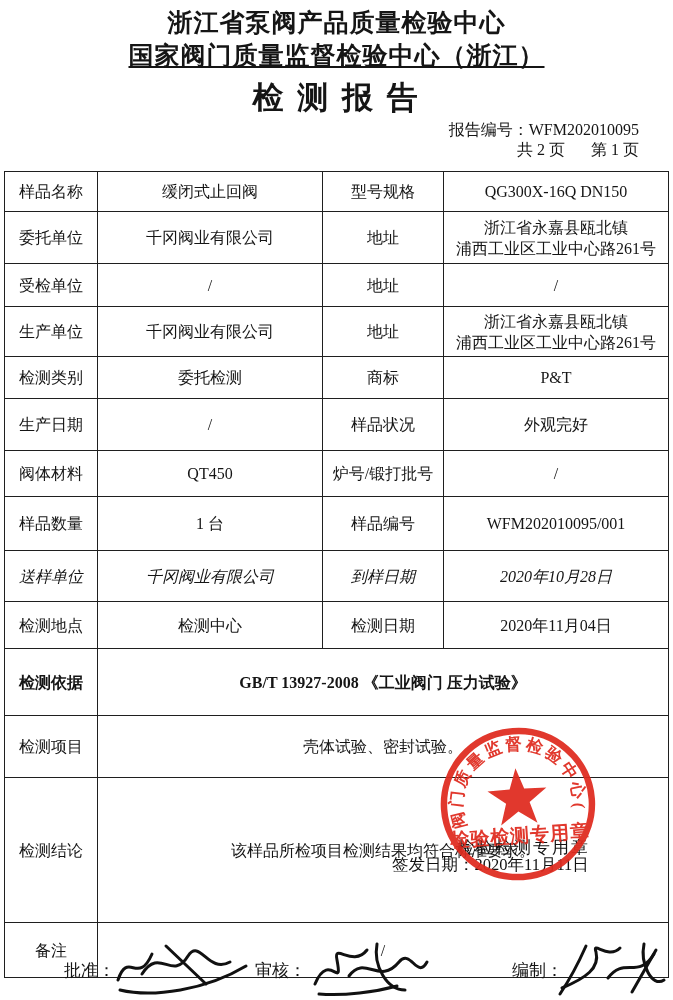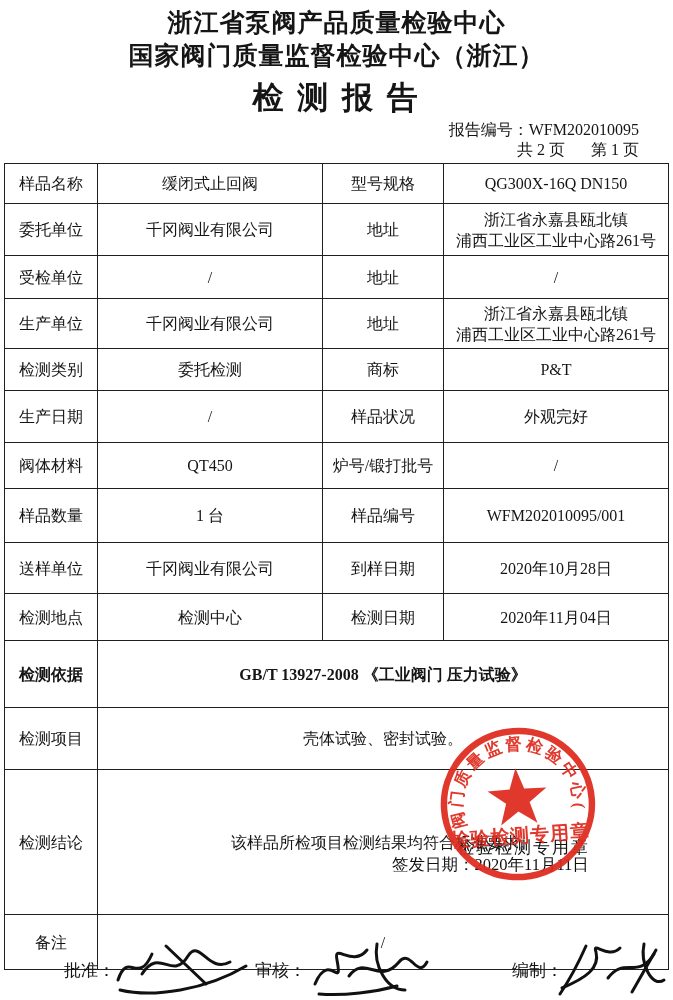--- a/index.html
+++ b/index.html
@@ -21,20 +21,21 @@
     line-height: 32px;
     letter-spacing: 1px;
   }
   .title2 {
     margin-top: 1px;
     text-align: center;
     font-size: 25px;
     font-weight: bold;
     line-height: 32px;
     letter-spacing: 1px;
+    text-decoration: underline;
   }
   .report-title {
     margin-top: 9px;
     text-align: center;
     font-size: 31px;
     font-weight: bold;
     line-height: 34px;
     letter-spacing: 3px;
   }
   .meta-row {
@@ -45,21 +46,21 @@
     font-size: 16px;
     line-height: 20px;
     flex-direction: column;
   }
   .meta-right span + span { margin-left: 26px; }
 
   table.report {
     border-collapse: collapse;
     table-layout: fixed;
     width: 664px;
-    margin: 0 auto;
+    margin: 8px auto;
   }
   table.report td {
     border: 1.5px solid #1f1f1f;
     font-size: 16px;
     text-align: center;
     vertical-align: middle;
     padding: 2px 4px;
     line-height: 21px;
   }
   .val { white-space: pre-line; }
@@ -70,21 +71,21 @@
   }
   
   tr.r1  td { height: 40px; }
   tr.r2  td { height: 52px; }
   tr.r3  td { height: 43px; }
   tr.r4  td { height: 50px; }
   tr.r5  td { height: 42px; }
   tr.r6  td { height: 52px; }
   tr.r7  td { height: 46px; }
   tr.r8  td { height: 54px; }
-  tr.r9  td { height: 51px; }
+  tr.r9  td { height: 51px; font-style: italic; }
   tr.r10 td { height: 47px; }
   tr.r11 td { height: 67px; font-weight: bold; }
   tr.r12 td { height: 62px; }
   tr.r13 td { height: 145px; }
   tr.r14 td { height: 55px; }
 
   .stamp-shadow-text {
     position: absolute;
     left: 457px;
     top: 836px;

